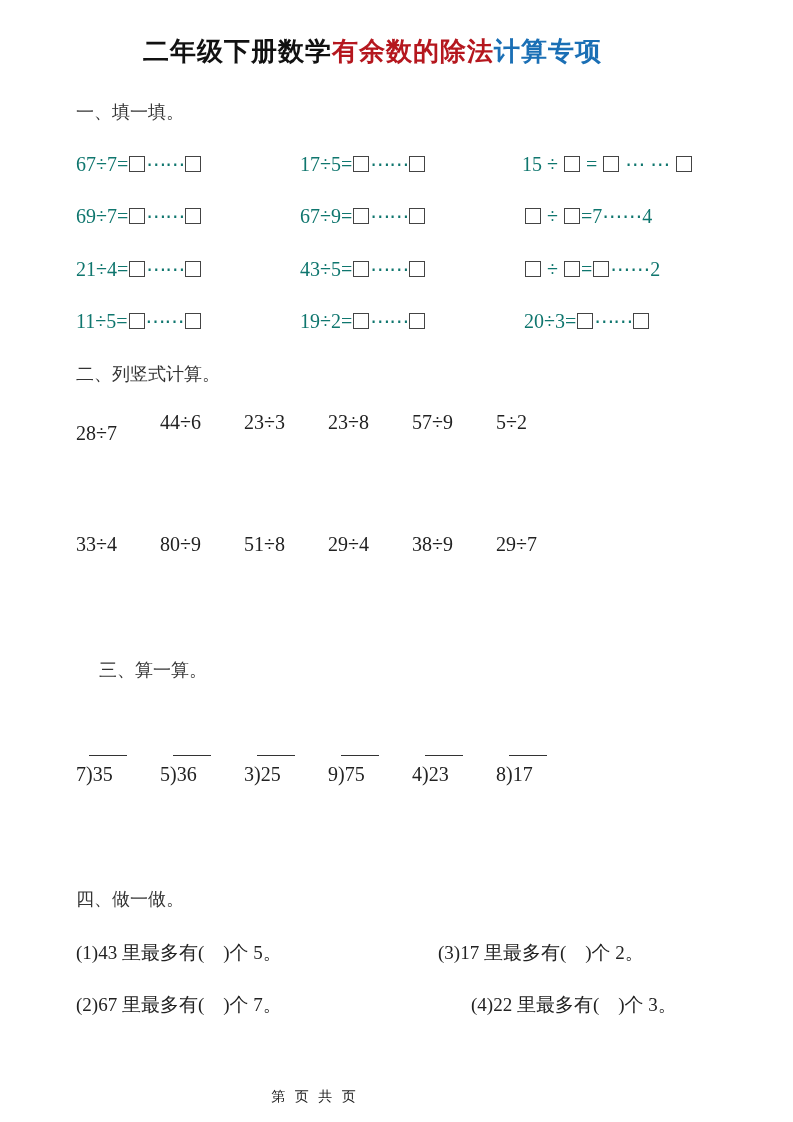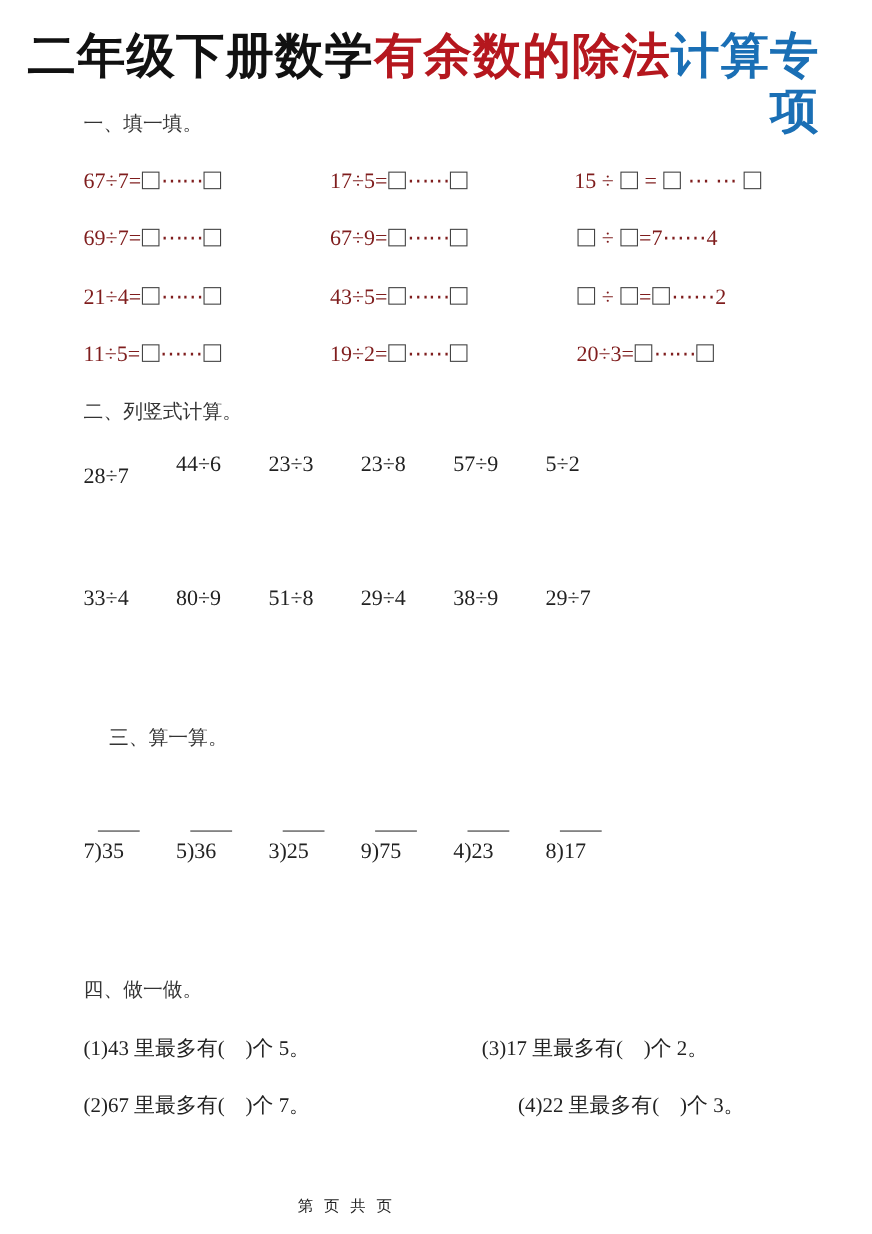--- a/index.html
+++ b/index.html
@@ -1,34 +1,34 @@
 <!DOCTYPE html>
 <html><head>
 <meta charset="utf-8">
 <style>
   html, body { margin:0; padding:0; background:#ffffff; }
   body { width:793px; height:1122px; position:relative; overflow:hidden;
          font-family:"DejaVu Serif","Liberation Serif",serif; color:#222; }
-  .title { position:absolute; left:0; top:26px; width:745px; text-align:right;
+  .title { position:absolute; left:0; top:26px; width:745px; text-align:center;
            font-family:"DejaVu Sans","Liberation Sans",sans-serif; font-weight:bold;
-           font-size:44px; letter-spacing:1px; line-height:50px; }
+           font-size:26px; letter-spacing:1px; line-height:50px; }
   .title .black { color:#111111; }
   .title .red { color:#b5171e; }
   .title .blue { color:#1a6fb5; }
   .sec { position:absolute; left:76px; font-size:18px; color:#333; }
-  .eq { position:absolute; font-family:"Liberation Serif",serif; font-size:20px; color:#7f1d1d; white-space:pre; }
+  .eq { position:absolute; font-family:"Liberation Serif",serif; font-size:20px; color:#0f766e; white-space:pre; }
   .box { display:inline-block; width:14px; height:14px; border:1.2px solid #444; vertical-align:-1px; margin:0 1px; }
   .dots { letter-spacing:-1px; }
   .vert { position:absolute; font-family:"Liberation Serif",serif; font-size:20px; color:#222; }
   .ld { position:absolute; font-family:"Liberation Serif",serif; font-size:20px; color:#222; white-space:pre;margin-top:29px; }
   .ld .dividend { position:relative; display:inline-block; padding-right:14px; }
   .ld .dividend::before { content:""; position:absolute; left:-4px; right:0; top:-8px; border-top:1.3px solid #333; }
   .q4 { position:absolute; font-family:"Liberation Serif","DejaVu Serif",serif; font-size:19px; color:#222; white-space:pre; }
   .footer { position:absolute; top:1088px; left:0; width:627px; text-align:center;
-            font-family:Liberation Sans, sans-serif; font-size:14px; color:#222; word-spacing:6px; }
+            font-family:Liberation Serif, serif; font-size:14px; color:#222; word-spacing:6px; }
 </style>
 </head>
 <body>
 
 <div class="title">
   <span class="black">二年级下册数学</span><span class="red">有余数的除法</span><span class="blue">计算专项</span>
 </div>
 
 <div class="sec" style="top:100px;">一、填一填。</div>
 

